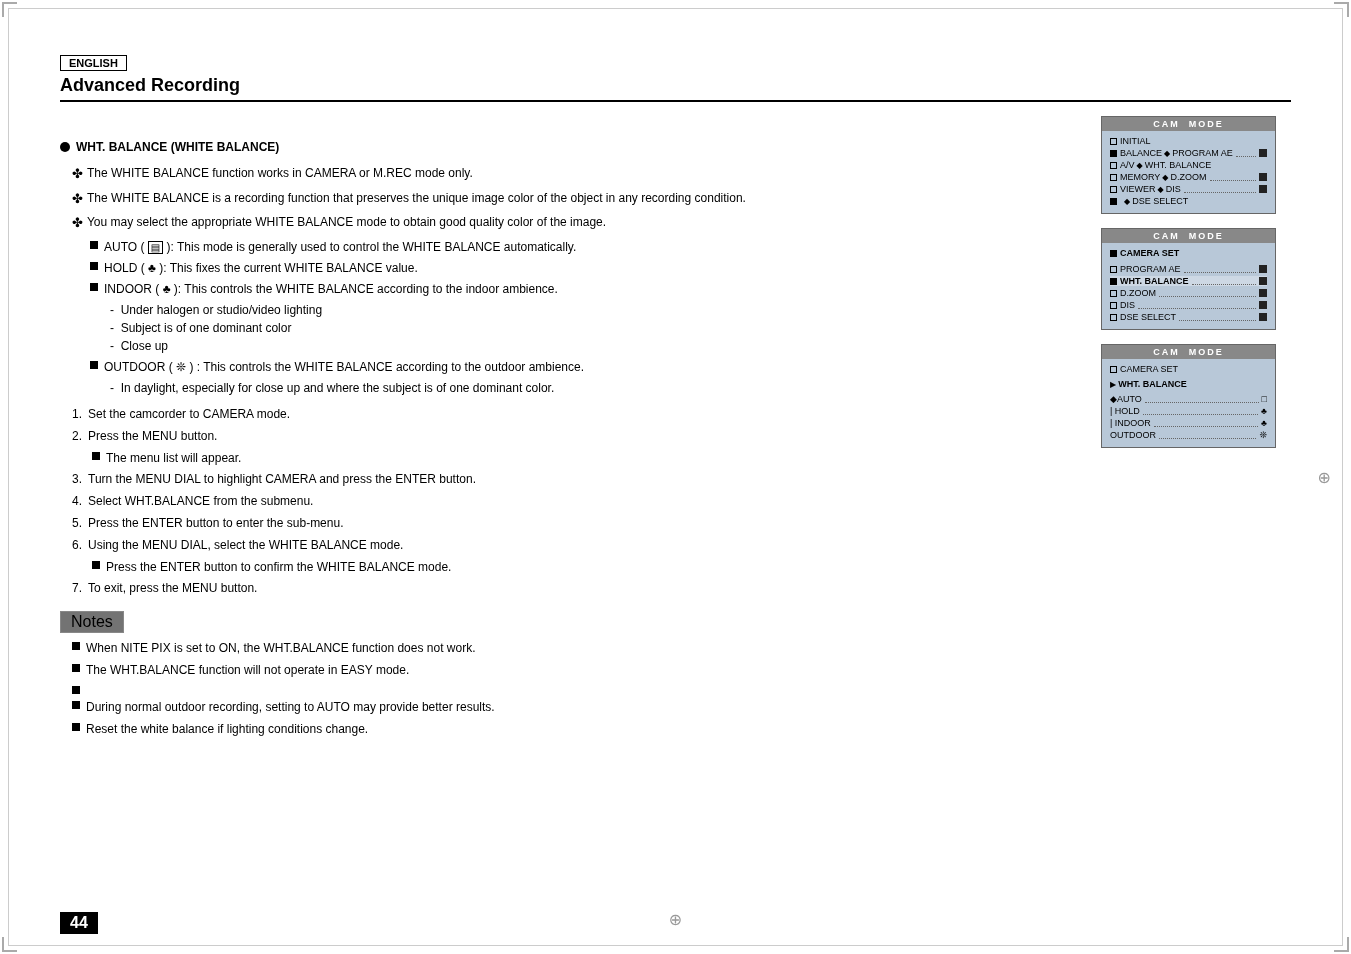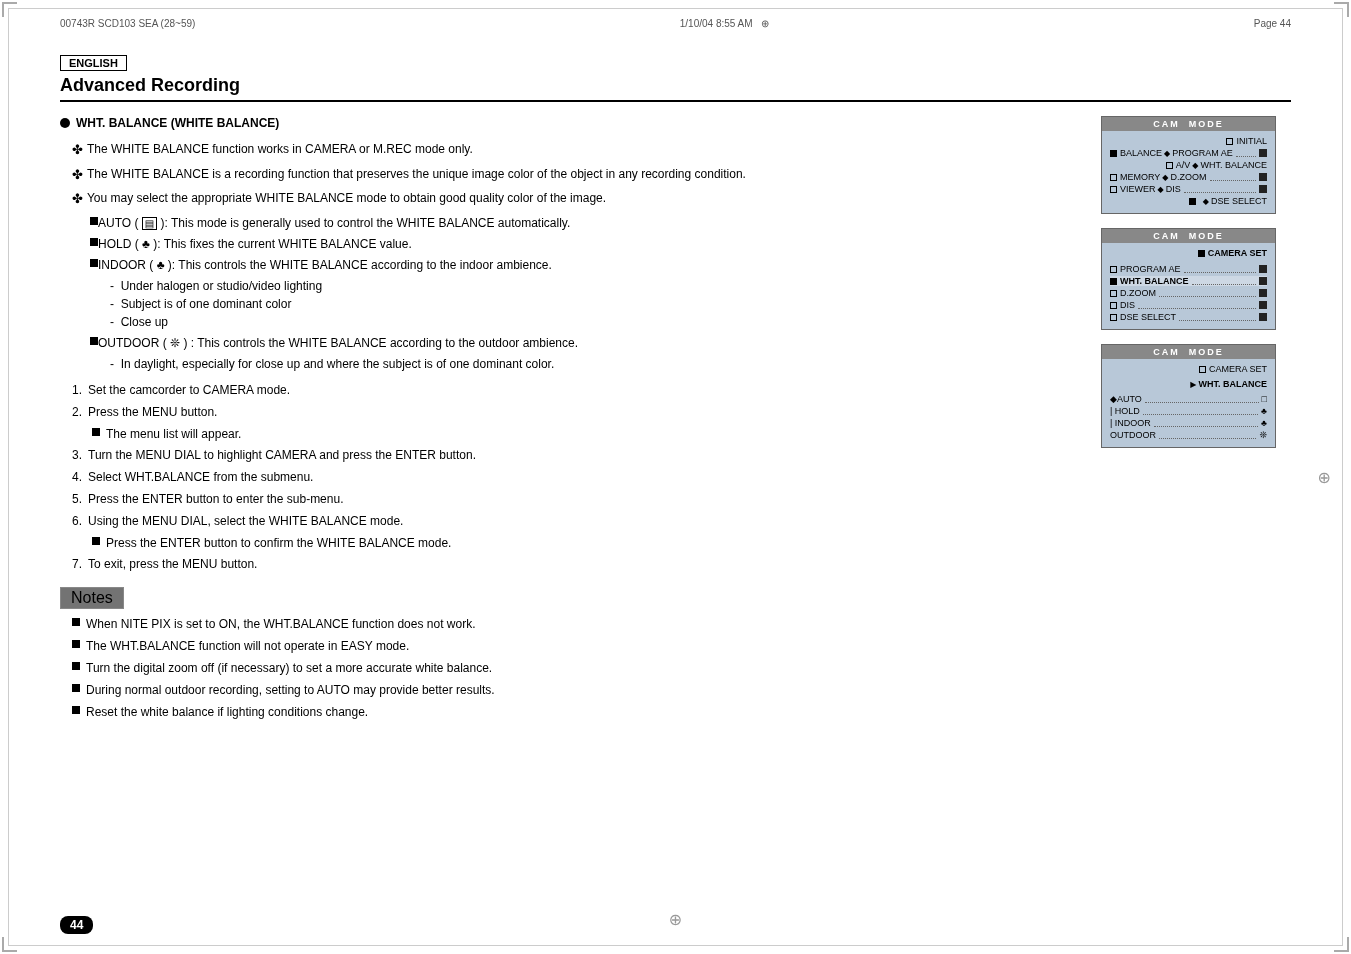--- a/index.html
+++ b/index.html
@@ -64,20 +64,21 @@
 
     
     .two-col {
       display: flex;
       gap: 20px;
     }
 
     .left-col {
       flex: 1;
       min-width: 0;
+      margin-top: 24px;
     }
 
     .right-col {
       width: 190px;
       flex-shrink: 0;
     }
 
     
     .section-heading {
       display: flex;
@@ -109,20 +110,21 @@
     .fleur { font-size: 13px; flex-shrink: 0; }
 
     .sub-list {
       padding-left: 30px;
       margin-bottom: 5px;
     }
 
     .sub-list-item {
       display: flex;
       align-items: flex-start;
+      gap: 6px;
       font-size: 12px;
       line-height: 1.5;
       margin-bottom: 3px;
       text-align: center;
     }
 
     .square-bullet {
       width: 8px; height: 8px;
       background: #000;
       display: inline-block;
@@ -195,24 +197,24 @@
       margin-bottom: 4px;
     }
 
     
     .page-number {
       position: absolute;
       bottom: 20px;
       left: 60px;
       background: #000;
       color: #fff;
-      font-size: 12px;
+      font-size: 16px;
       font-weight: bold;
       padding: 2px 10px;
-      border-radius: 8px;
+      border-radius: 0;
     }
 
     
     .bottom-crosshair {
       position: absolute;
       bottom: 25px;
       left: 50%;
       transform: translateX(-50%);
       font-size: 16px;
       color: #999;
@@ -252,21 +254,20 @@
       background: #b8c8d8;
       min-height: 75px;
     }
 
     .cam-panel-row {
       display: flex;
       align-items: center;
       margin-bottom: 2px;
       font-size: 9px;
       color: #000;
-      justify-content: flex-end;
     }
 
     .cam-icon {
       width: 7px; height: 7px;
       border: 1px solid #000;
       display: inline-block;
       margin-right: 3px;
       flex-shrink: 0;
     }
 
@@ -345,28 +346,20 @@
 
   <div class="top-border-line"></div>
   <div class="bottom-border-line"></div>
   <div class="left-border-line"></div>
   <div class="right-border-line"></div>
   <div class="corner-tl"></div>
   <div class="corner-tr"></div>
   <div class="corner-bl"></div>
   <div class="corner-br"></div>
 
-  <div class="header-bar">
-    <span>00743R SCD103 SEA (28~59)</span>
-    <span>
-      <span>1/10/04  8:55 AM</span>
-      &nbsp;&nbsp;⊕
-    </span>
-    <span>Page 44</span>
-  </div>
 
   <div class="right-crosshair">⊕</div>
 
   <div class="main-content">
 
     <div>
       <span class="english-badge">ENGLISH</span>
     </div>
 
     <div class="main-title">Advanced Recording</div>
@@ -478,21 +471,20 @@
             <div class="note-item">
               <span class="square-bullet"></span>
               <span>When NITE PIX is set to ON, the WHT.BALANCE function does not work.</span>
             </div>
             <div class="note-item">
               <span class="square-bullet"></span>
               <span>The WHT.BALANCE function will not operate in EASY mode.</span>
             </div>
             <div class="note-item">
               <span class="square-bullet"></span>
-              <span>Turn the digital zoom off (if necessary) to set a more accurate white balance.</span>
             </div>
             <div class="note-item">
               <span class="square-bullet"></span>
               <span>During normal outdoor recording, setting to AUTO may provide better results.</span>
             </div>
             <div class="note-item">
               <span class="square-bullet"></span>
               <span>Reset the white balance if lighting conditions change.</span>
             </div>
           </div>

